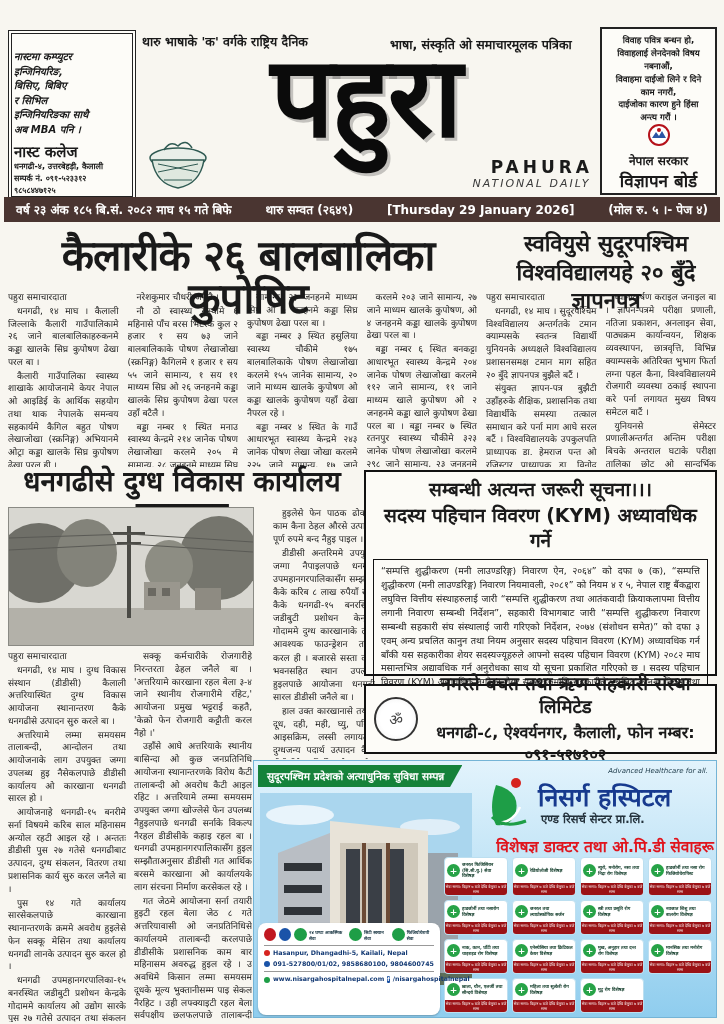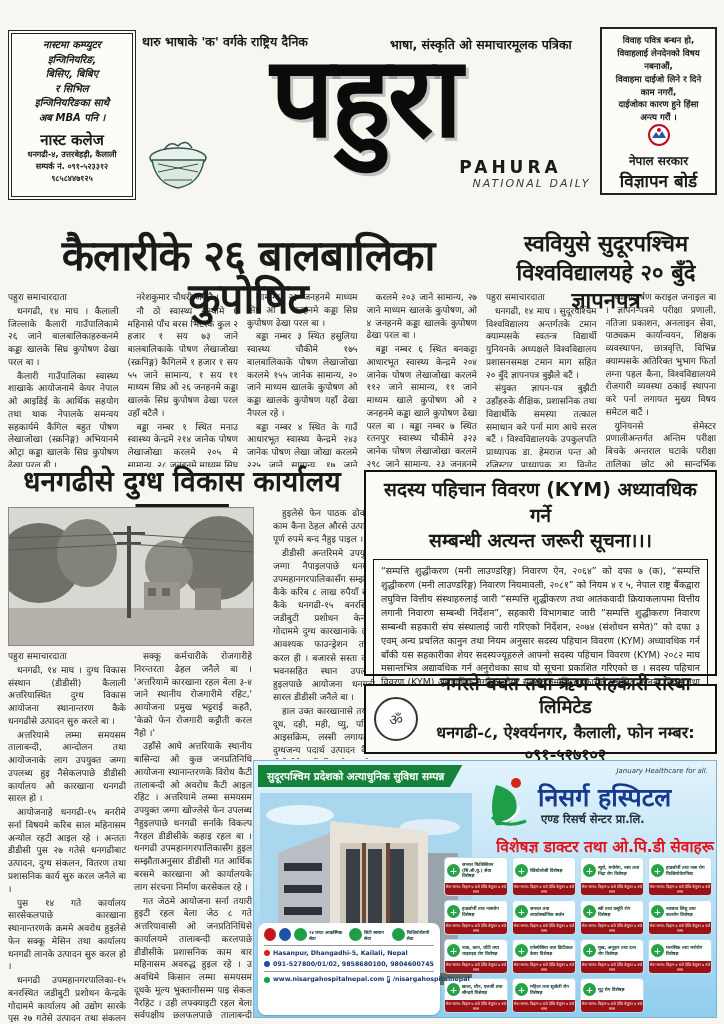--- a/index.html
+++ b/index.html
@@ -1,28 +1,28 @@
 <!DOCTYPE html>
 <html><head>
 <meta charset="utf-8">
 <style>
   html,body{margin:0;padding:0;background:#888;}
   .page{position:relative;width:724px;height:1024px;background:#f8f6f0;
         font-family:"DejaVu Sans",sans-serif;color:#1a1a1a;overflow:hidden;margin:0 auto;}
   .abs{position:absolute;}
   
   .dbl-box{border:1px solid #222;padding:2px;background:#fdfcf8;}
-  .dbl-inner{border:1px solid #222;height:100%;box-sizing:border-box;padding:4px 2px;text-align:center;}
+  .dbl-inner{border:1px solid #222;height:100%;box-sizing:border-box;padding:16px 2px;text-align:left;}
   .leftad-line{font-style:italic;font-weight:bold;font-size:10px;line-height:1.45;}
   .leftad-college{font-size:15px;font-weight:bold;margin-top:4px;}
   .leftad-contact{font-size:8px;font-weight:bold;line-height:1.5;}
   .tagline{font-weight:bold;font-size:12.5px;}
   .mast-title{font-weight:bold;font-size:112px;line-height:0.95;text-align:center;
               letter-spacing:-3px;color:#0b0b0b;text-shadow:3px 3px 0 rgba(40,40,40,.25);}
-  .pahura-latin{font-weight:bold;font-size:17px;letter-spacing:4px;text-align:center;}
+  .pahura-latin{font-weight:bold;font-size:17px;letter-spacing:4px;text-align:right;}
   .national-daily{font-style:italic;font-size:11px;letter-spacing:2px;text-align:center;color:#3a3a3a;}
   .rightad{border:2px solid #222;background:#fdfcf8;text-align:center;box-sizing:border-box;padding:5px 3px;}
   .rightad-line{font-size:8.6px;font-weight:bold;line-height:1.5;}
   .rightad-org1{font-size:12px;font-weight:bold;margin-top:2px;}
   .rightad-org2{font-size:17px;font-weight:bold;}
   
   .date-strip{background:#4a3531;color:#fff;display:flex;align-items:center;
               justify-content:space-between;font-size:12px;font-weight:bold;
               padding:0 12px;box-sizing:border-box;}
   
@@ -133,20 +133,26 @@
       </div>
     <svg width="22" height="22" viewBox="0 0 22 22">
       <circle cx="11" cy="11" r="10" fill="#fff" stroke="#b5121b" stroke-width="2"></circle>
       <path d="M4 14 L8 8 L11 12 L14 7 L18 14 Z" fill="#2b55a5"></path>
       <circle cx="11" cy="6" r="2" fill="#b5121b"></circle>
     </svg>
     <div class="rightad-org1">नेपाल सरकार</div>
     <div class="rightad-org2">विज्ञापन बोर्ड</div>
   </div>
 
+  <div class="abs date-strip" style="left:4px;top:197px;width:716px;height:25px;">
+    <span>वर्ष २३   अंक १८५   बि.सं. २०८२ माघ १५ गते बिफे</span>
+    <span>थारु सम्वत (२६४९)</span>
+    <span>[Thursday 29 January  2026]</span>
+    <span>(मोल रु. ५ ।- पेज ४)</span>
+  </div>
 
   <div class="abs headline1" style="left:4px;top:235px;width:488px;">कैलारीके २६ बालबालिका कुपोषिट</div>
   <div class="abs headline2" style="left:492px;top:230px;width:228px;">
     <div>स्ववियुसे सुदूरपश्चिम</div>
     <div>विश्वविद्यालयहे २० बुँदे ज्ञापनपत्र</div>
   </div>
 
   <div class="abs cols" style="left:8px;top:291px;width:708px;height:176px;">
     <div class="col">
       <p class="byline">पहुरा समाचारदाता</p>
@@ -197,38 +203,38 @@
     <div class="col">
       <p class="byline">पहुरा समाचारदाता</p>
       <span><p>धनगढी, १४ माघ । दुग्ध विकास संस्थान (डीडीसी) कैलाली अत्तरियास्थित दुग्ध विकास आयोजना स्थानान्तरण कैके धनगढीसे उत्पादन सुरु करले बा ।</p><p>अत्तरियामे लम्मा समयसम तालाबन्दी, आन्दोलन तथा आयोजनाके लाग उपयुक्त जग्गा उपलब्ध हुइ नैसेकलपाछे डीडीसी कार्यालय ओ कारखाना धनगढी सारल हो ।</p><p>आयोजनाहे धनगढी-१५ बनरीमे सर्ना विषयमे करिब साल महिनासम अन्योल रहटी आइल रहे । अन्ततः डीडीसी पुस २७ गतेसे धनगढीबाट उत्पादन, दुग्ध संकलन, वितरण तथा प्रशासनिक कार्य सुरु करल जनैले बा ।</p><p>पुस १४ गते कार्यालय सारसेकलपाछे कारखाना स्थानान्तरणके क्रममे अवरोध हुइलेसे फेन सक्कू मेसिन तथा कार्यालय धनगढी लानके उत्पादन सुरु करल हो ।</p><p>धनगढी उपमहानगरपालिका-१५ बनरस्थित जडीबुटी प्रशोधन केन्द्रके गोदाममे कार्यालय ओ उद्योग सारके पुस २७ गतेसे उत्पादन तथा संकलन कार्य सुरु करल डीडीसी जनैले बा । आयोजना प्रमुख निरन्जन भट्टराईके अनुसार हाल कारखाना पूर्ण क्षमतामे सञ्चालनमे आइल बा । धनगढीसे दुग्ध संकलन ओ उत्पादन हुइटी रहल बा, उहाँ कहतै, 'कारखाना व्यवस्थापन सुधार कैटी उत्पादन आउर बढ़ैना योजना बा ।'</p></span>
     </div>
     <div class="col">
       <span><p>सक्कू कर्मचारीके रोजगारीहे निरन्तरता ढेहल जनैले बा । 'अत्तरियामे कारखाना रहल बेला ३-४ जाने स्थानीय रोजगारीमे रहिट,' आयोजना प्रमुख भट्टराई कहतै, 'केक्रो फेन रोजगारी कट्टौती करल नैहो ।'</p><p>उहाँसे आघे अत्तरियाके स्थानीय बासिन्दा ओ कुछ जनप्रतिनिधि आयोजना स्थानान्तरणके विरोध कैटी तालाबन्दी ओ अवरोध कैटी आइल रहिट । अत्तरियामे लम्मा समयसम उपयुक्त जग्गा खोज्लेसे फेन उपलब्ध नैहुइलपाछे धनगढी सर्नाके विकल्प नैरहल डीडीसीके कहाइ रहल बा । धनगढी उपमहानगरपालिकासँग हुइल सम्झौताअनुसार डीडीसी गत आर्थिक बरसमे कारखाना ओ कार्यालयके लाग संरचना निर्माण करसेकल रहे ।</p><p>गत जेठमे आयोजना सर्ना तयारी हुइटी रहल बेला जेठ ८ गते अत्तरियावासी ओ जनप्रतिनिधिसे कार्यालयमे तालाबन्दी करलपाछे डीडीसीके प्रशासनिक काम बार महिनासम अवरुद्ध हुइल रहे । उ अवधिमे किसान लम्मा समयसम दूधके मूल्य भुक्तानीसम्म पाइ सेकल नैरहिट । उही लफ्क्याइटी रहल बेला सर्वपक्षीय छलफलपाछे तालाबन्दी खोल्ल रहे ।</p></span>
     </div>
   </div>
 
   <div class="abs kym-box" style="left:364px;top:470px;width:353px;height:206px;">
+    <div class="kym-title">सम्बन्धी अत्यन्त जरूरी सूचना।।।</div>
     <div class="kym-title">सदस्य पहिचान विवरण (KYM) अध्यावधिक गर्ने</div>
-    <div class="kym-title">सम्बन्धी अत्यन्त जरूरी सूचना।।।</div>
     <div class="kym-body" style="height:136px;overflow:hidden;">
       <span><p>“सम्पत्ति शुद्धीकरण (मनी लाउण्डरिङ्ग) निवारण ऐन, २०६४” को दफा ७ (क), “सम्पत्ति शुद्धीकरण (मनी लाउण्डरिङ्ग) निवारण नियमावली, २०८१” को नियम ४ र ५, नेपाल राष्ट्र बैंकद्वारा लघुवित्त वित्तीय संस्थाहरुलाई जारी “सम्पत्ति शुद्धीकरण तथा आतंकवादी क्रियाकलापमा वित्तीय लगानी निवारण सम्बन्धी निर्देशन”, सहकारी विभागबाट जारी “सम्पत्ति शुद्धीकरण निवारण सम्बन्धी सहकारी संघ संस्थालाई जारी गरिएको निर्देशन, २०७४ (संशोधन समेत)” को दफा ३ एवम् अन्य प्रचलित कानुन तथा नियम अनुसार सदस्य पहिचान विवरण (KYM) अध्यावधिक गर्न बाँकी यस सहकारीका शेयर सदस्यज्यूहरुले आफ्नो सदस्य पहिचान विवरण (KYM) २०८२ माघ मसान्तभित्र अद्यावधिक गर्न अनुरोधका साथ यो सूचना प्रकाशित गरिएको छ । सदस्य पहिचान विवरण (KYM) अद्यावधिक नगरेका शेयर सदस्यहरुमाथि सहकारीले प्रचलित कानुन, नियम तथा निर्देशनको अधीनमा रही कारोबारमा रोक लगाउने जस्ता निर्णयहरु लिन सक्नेछ भन्ने ब्यहोरा समेत यसै सूचनामार्फत जानकारी गराइन्छ ।</p></span>
     </div>
   </div>
 
   <div class="abs namaste-box" style="left:364px;top:684px;width:353px;height:70px;">
     <div class="seal">ॐ</div>
     <div style="flex:1;">
       <div class="nam-title">नमस्ते बचत तथा ऋण सहकारी संस्था लिमिटेड</div>
       <div class="nam-addr">धनगढी-८, ऐश्वर्यनगर, कैलाली, फोन नम्बर: ०९१-५२७१०२</div>
     </div>
   </div>
 
   <div class="abs h-ad" style="left:253px;top:760px;width:464px;height:258px;">
     <div class="h-banner">सुदूरपश्चिम प्रदेशको अत्याधुनिक सुविधा सम्पन्न</div>
-    <div class="h-tagline">January Healthcare for all.</div>
+    <div class="h-tagline">Advanced Healthcare for all.</div>
 
     <svg class="abs" style="left:232px;top:16px;" width="48" height="52" viewBox="0 0 48 52">
       <circle cx="30" cy="6" r="5" fill="#d6241f"></circle>
       <path d="M10 8 Q34 14 30 34 Q26 50 10 48 Q2 32 10 8" fill="#1e9e47"></path>
       <path d="M14 46 Q28 44 34 30" stroke="#fff" stroke-width="2.5" fill="none"></path>
       <path d="M6 40 Q18 52 40 44" stroke="#1e9e47" stroke-width="3" fill="none"></path>
     </svg>
     <div class="h-name" style="left:284px;top:18px;">निसर्ग हस्पिटल</div>
     <div class="h-namesub" style="left:287px;top:50px;">एण्ड रिसर्च सेन्टर प्रा.लि.</div>
 

